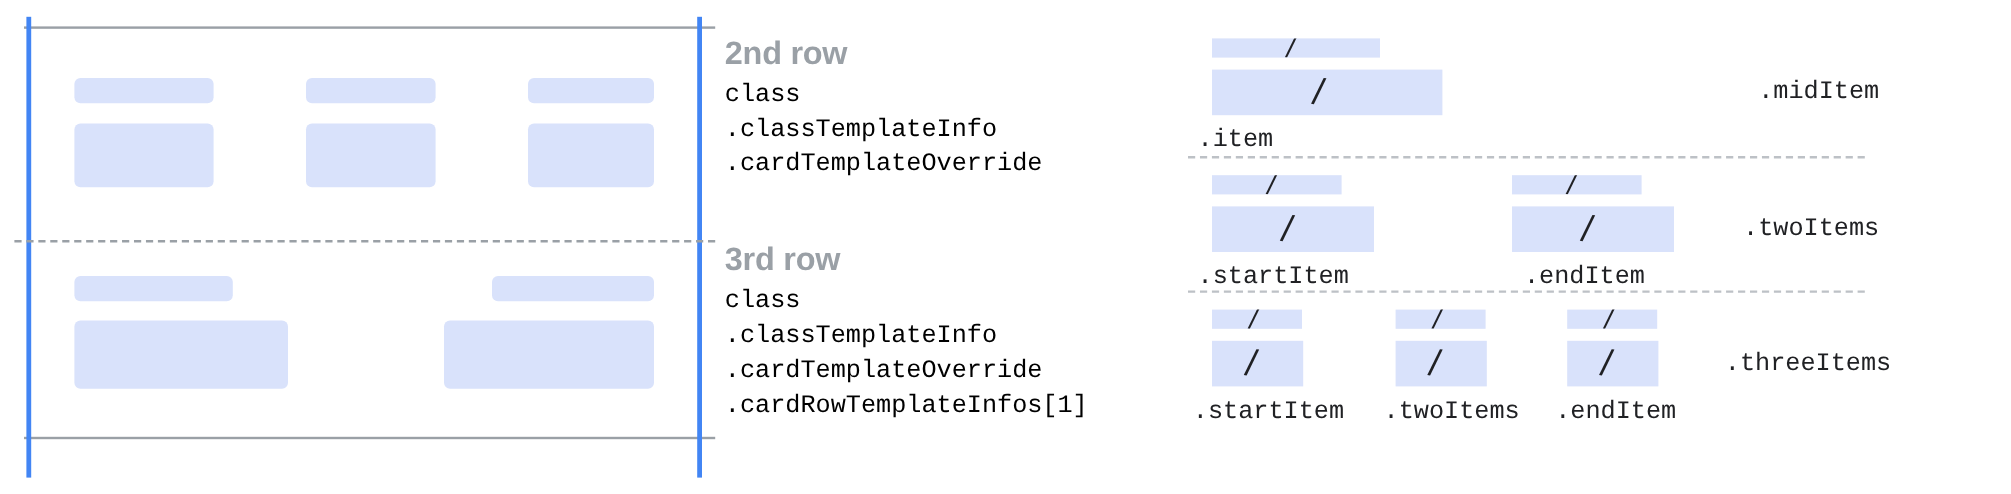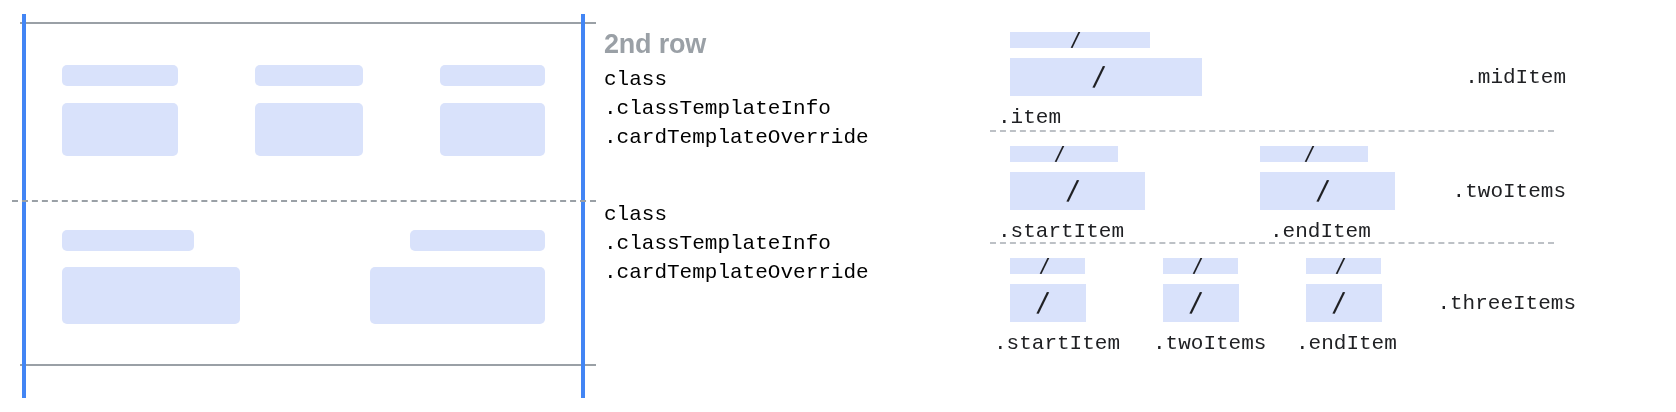--- a/index.html
+++ b/index.html
@@ -139,23 +139,25 @@
   <div class="text-col">
 
     <div class="block b1">
       <div class="rowheading">2nd row</div>
       <div class="codeline">class</div>
       <div class="codeline">.classTemplateInfo</div>
       <div class="codeline">.cardTemplateOverride</div>
     </div>
 
     <div class="block b2">
+      <div class="rowheading">3rd row</div>
       <div class="codeline">class</div>
       <div class="codeline">.classTemplateInfo</div>
       <div class="codeline">.cardTemplateOverride</div>
+      <div class="codeline">.cardRowTemplateInfos[1]</div>
     </div>
   </div>
 
   <div class="right-panel">
 
     <div class="vdash d1"></div>
     <div class="vdash d2"></div>
 
     <div class="variant v1">
       <div class="itemgroup" style="left:22px; top:0;">

